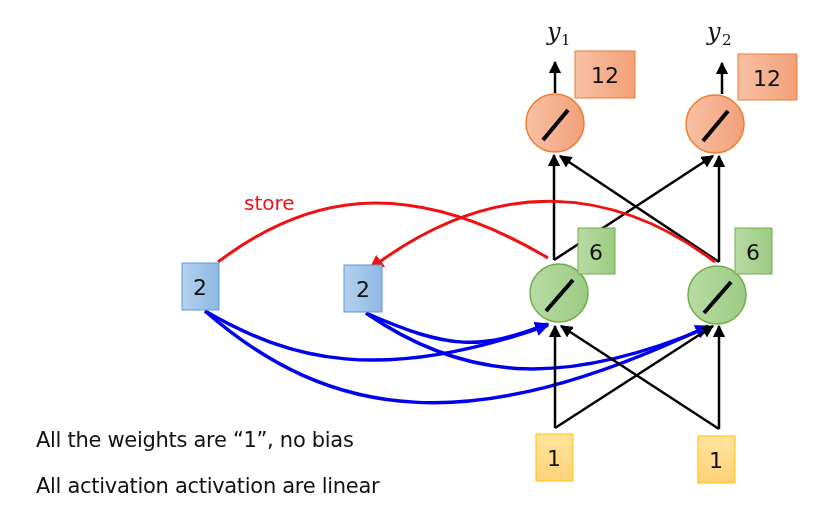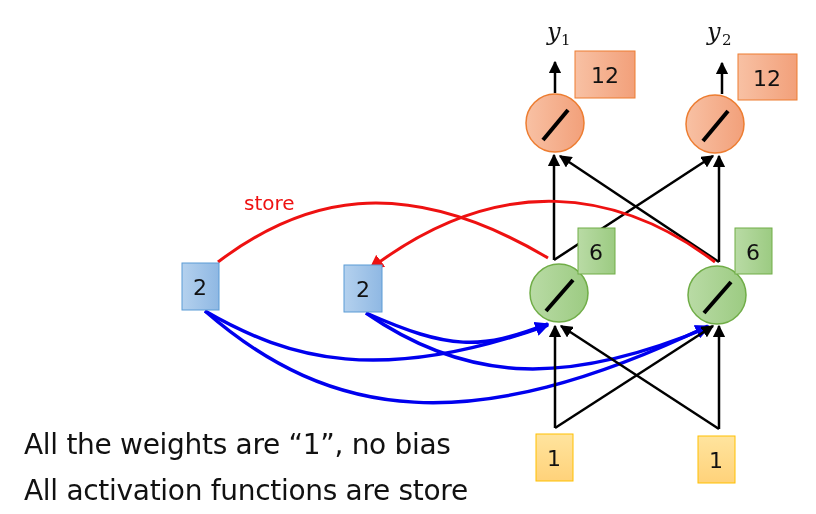--- a/index.html
+++ b/index.html
@@ -1,18 +1,18 @@
 <!DOCTYPE html>
 <html><head>
 <meta charset="utf-8">
 <style>
   html, body { margin:0; padding:0; background:#ffffff; }
   body { width:816px; height:514px; position:relative; overflow:hidden; font-family:"Liberation Sans", sans-serif; }
   svg { position:absolute; left:0; top:0; }
-  .caption { position:absolute; left:24px; font-family:"DejaVu Sans", sans-serif; font-size:28px; color:#111; white-space:nowrap; letter-spacing:-0.3px; }
+  .caption { position:absolute; left:36px; font-family:"DejaVu Sans", sans-serif; font-size:21px; color:#111; white-space:nowrap; letter-spacing:-0.3px; }
   .num { font-family:"DejaVu Sans", sans-serif; font-size:22px; fill:#111; }
   .ylab { font-family:"DejaVu Serif", serif; font-style:italic; font-size:24px; fill:#111; }
   .ysub { font-family:"DejaVu Serif", serif; font-size:15px; fill:#111; }
   .store { font-family:"DejaVu Sans", sans-serif; font-size:20px; fill:#ee1111; }
 </style>
 </head>
 <body>
 
 <svg width="816" height="514" viewBox="0 0 816 514">
   <defs>
@@ -129,13 +129,13 @@
     <rect x="536" y="434" width="37" height="47" fill="url(#gIn)" stroke="#ffc000" stroke-width="1"></rect>
     <text class="num" x="554" y="466" text-anchor="middle">1</text>
   </g>
   <g>
     <rect x="698" y="436" width="37" height="47" fill="url(#gIn)" stroke="#ffc000" stroke-width="1"></rect>
     <text class="num" x="716" y="468" text-anchor="middle">1</text>
   </g>
 </svg>
 
 <div class="caption" style="top:428px;">All the weights are “1”, no bias</div>
-<div class="caption" style="top:474px;">All activation functions are store</div>
+<div class="caption" style="top:474px;">All activation activation are linear</div>
 
 </body></html>

